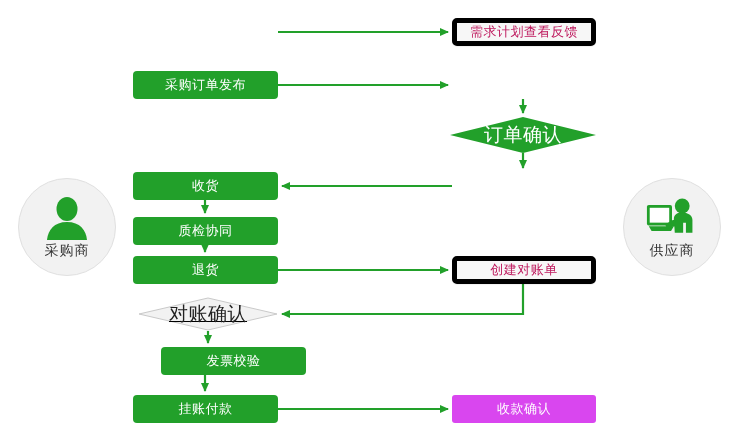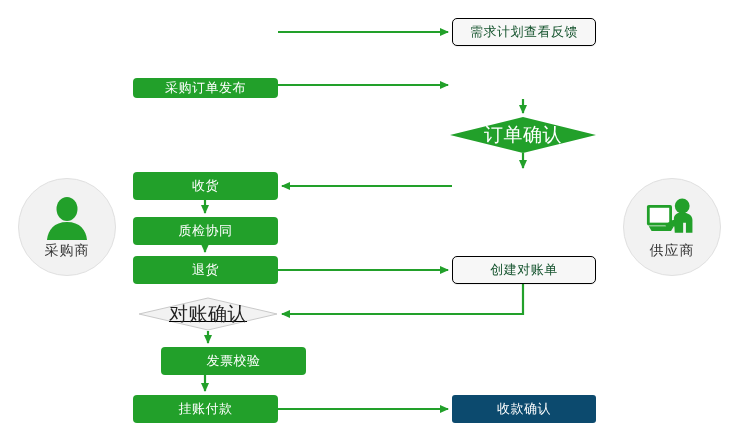--- a/index.html
+++ b/index.html
@@ -35,27 +35,27 @@
     white-space: nowrap;
     user-select: none;
   }
   .node-green {
     background: #22a02a;
     color: #ffffff;
     border-radius: 4px;
   }
   .node-white {
     background: #f7f7f7;
-    color: #14532d;
-    border: 1px solid #000000;
+    color: #be185d;
+    border: 5px solid #000000;
     border-radius: 5px;
     box-shadow: 0 1px 1px rgba(0,0,0,0.06);
   }
   .node-red {
-    background: #0c4a6e;
+    background: #d946ef;
     color: #ffffff;
     border-radius: 3px;
   }
   .diamond-wrap {
     position: absolute;
     display: flex;
     align-items: center;
     justify-content: center;
   }
   .diamond-wrap .dlabel {
@@ -165,21 +165,21 @@
       </svg>
     </div>
     <div class="aname">供应商</div>
   </div>
 
 
   <div class="node node-white" style="left:452px; top:18px; width:144px; height:28px;">
     <span>需求计划查看反馈</span>
   </div>
 
-  <div class="node node-green" style="left:133px; top:78px; width:145px; height:20px;">
+  <div class="node node-green" style="left:133px; top:71px; width:145px; height:28px;">
     <span>采购订单发布</span>
   </div>
 
 
   <div class="diamond-wrap" style="left:450px; top:117px; width:146px; height:36px;">
     <svg class="diamond-svg" width="146" height="36" viewBox="0 0 146 36">
       <polygon points="73,0 146,18 73,36 0,18" fill="#22a02a"></polygon>
     </svg>
     <span class="dlabel on-green">订单确认</span>
   </div>

